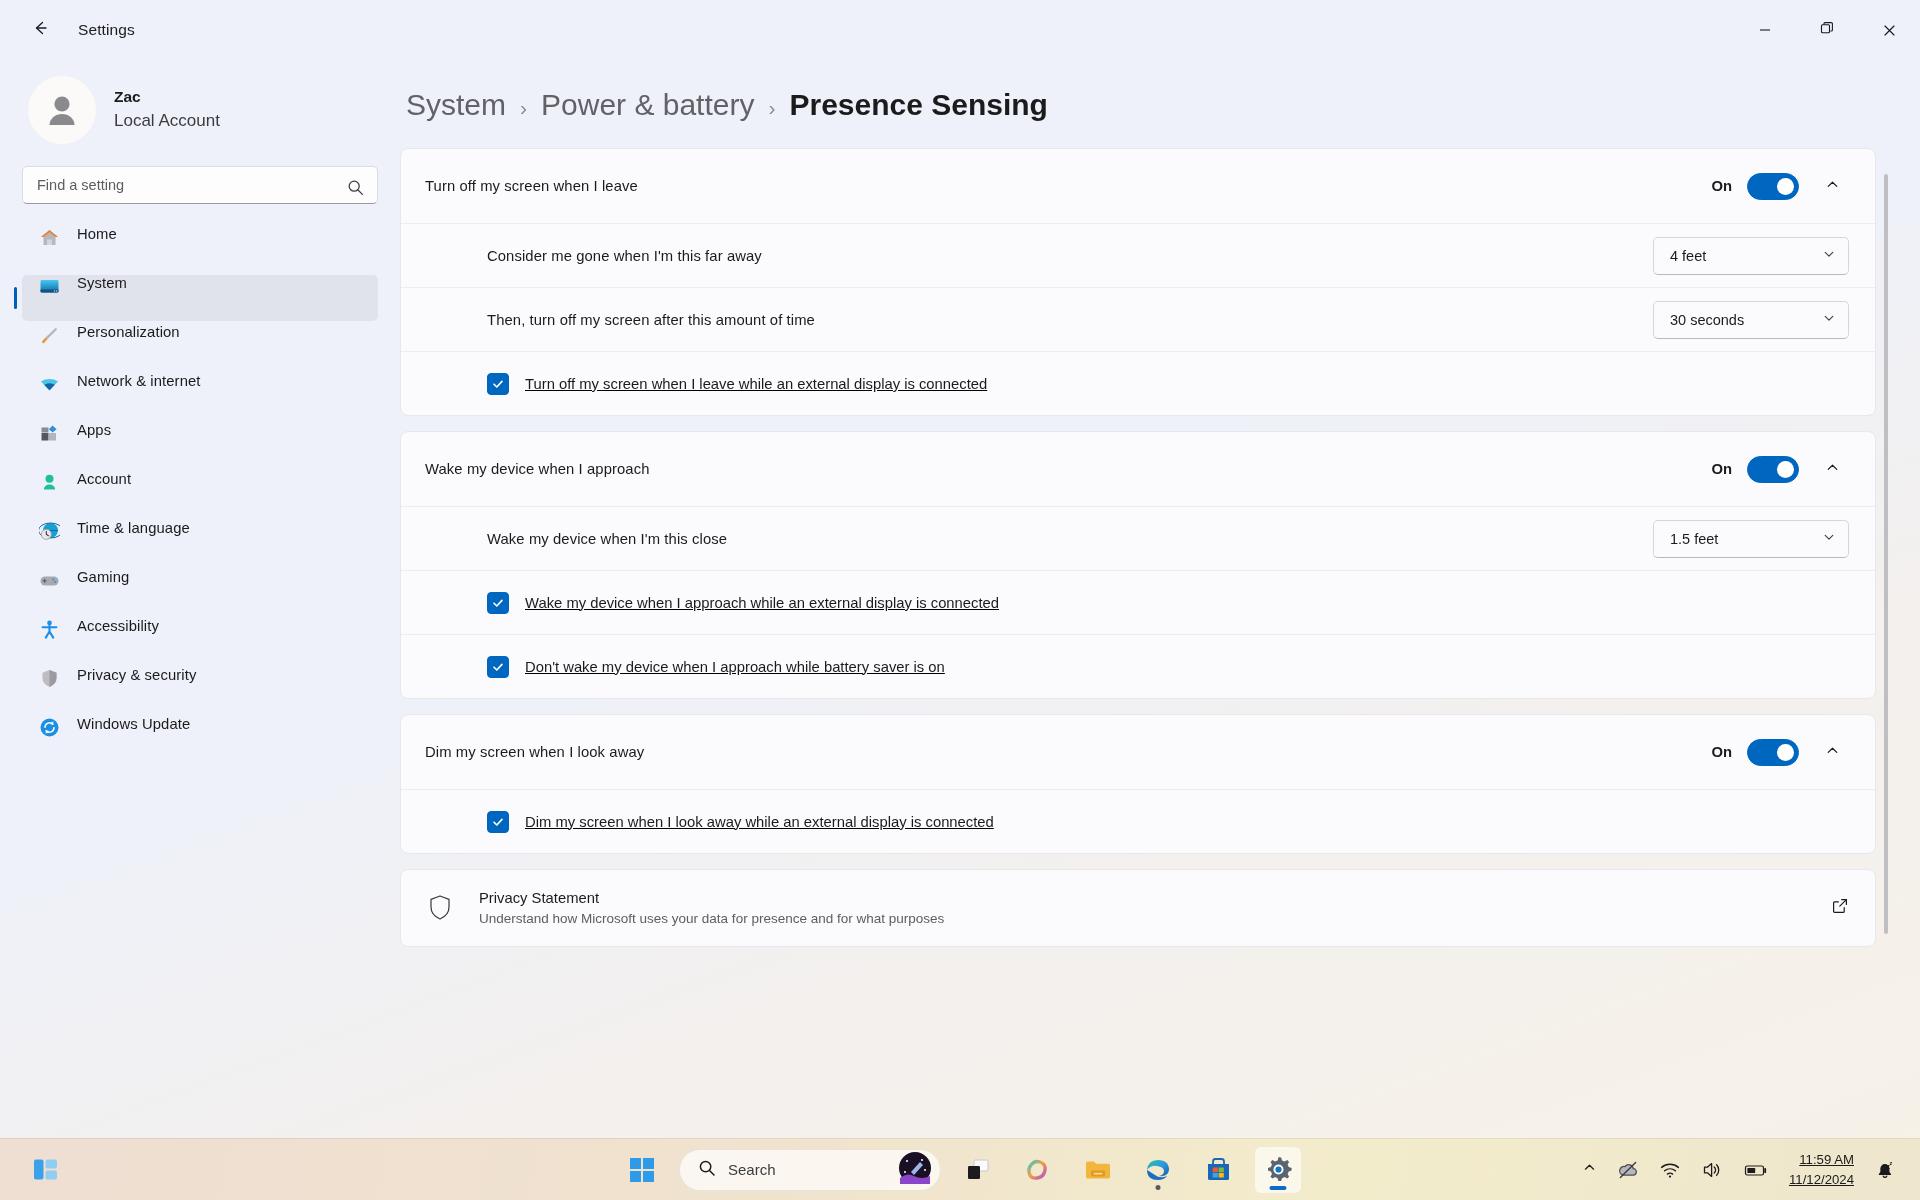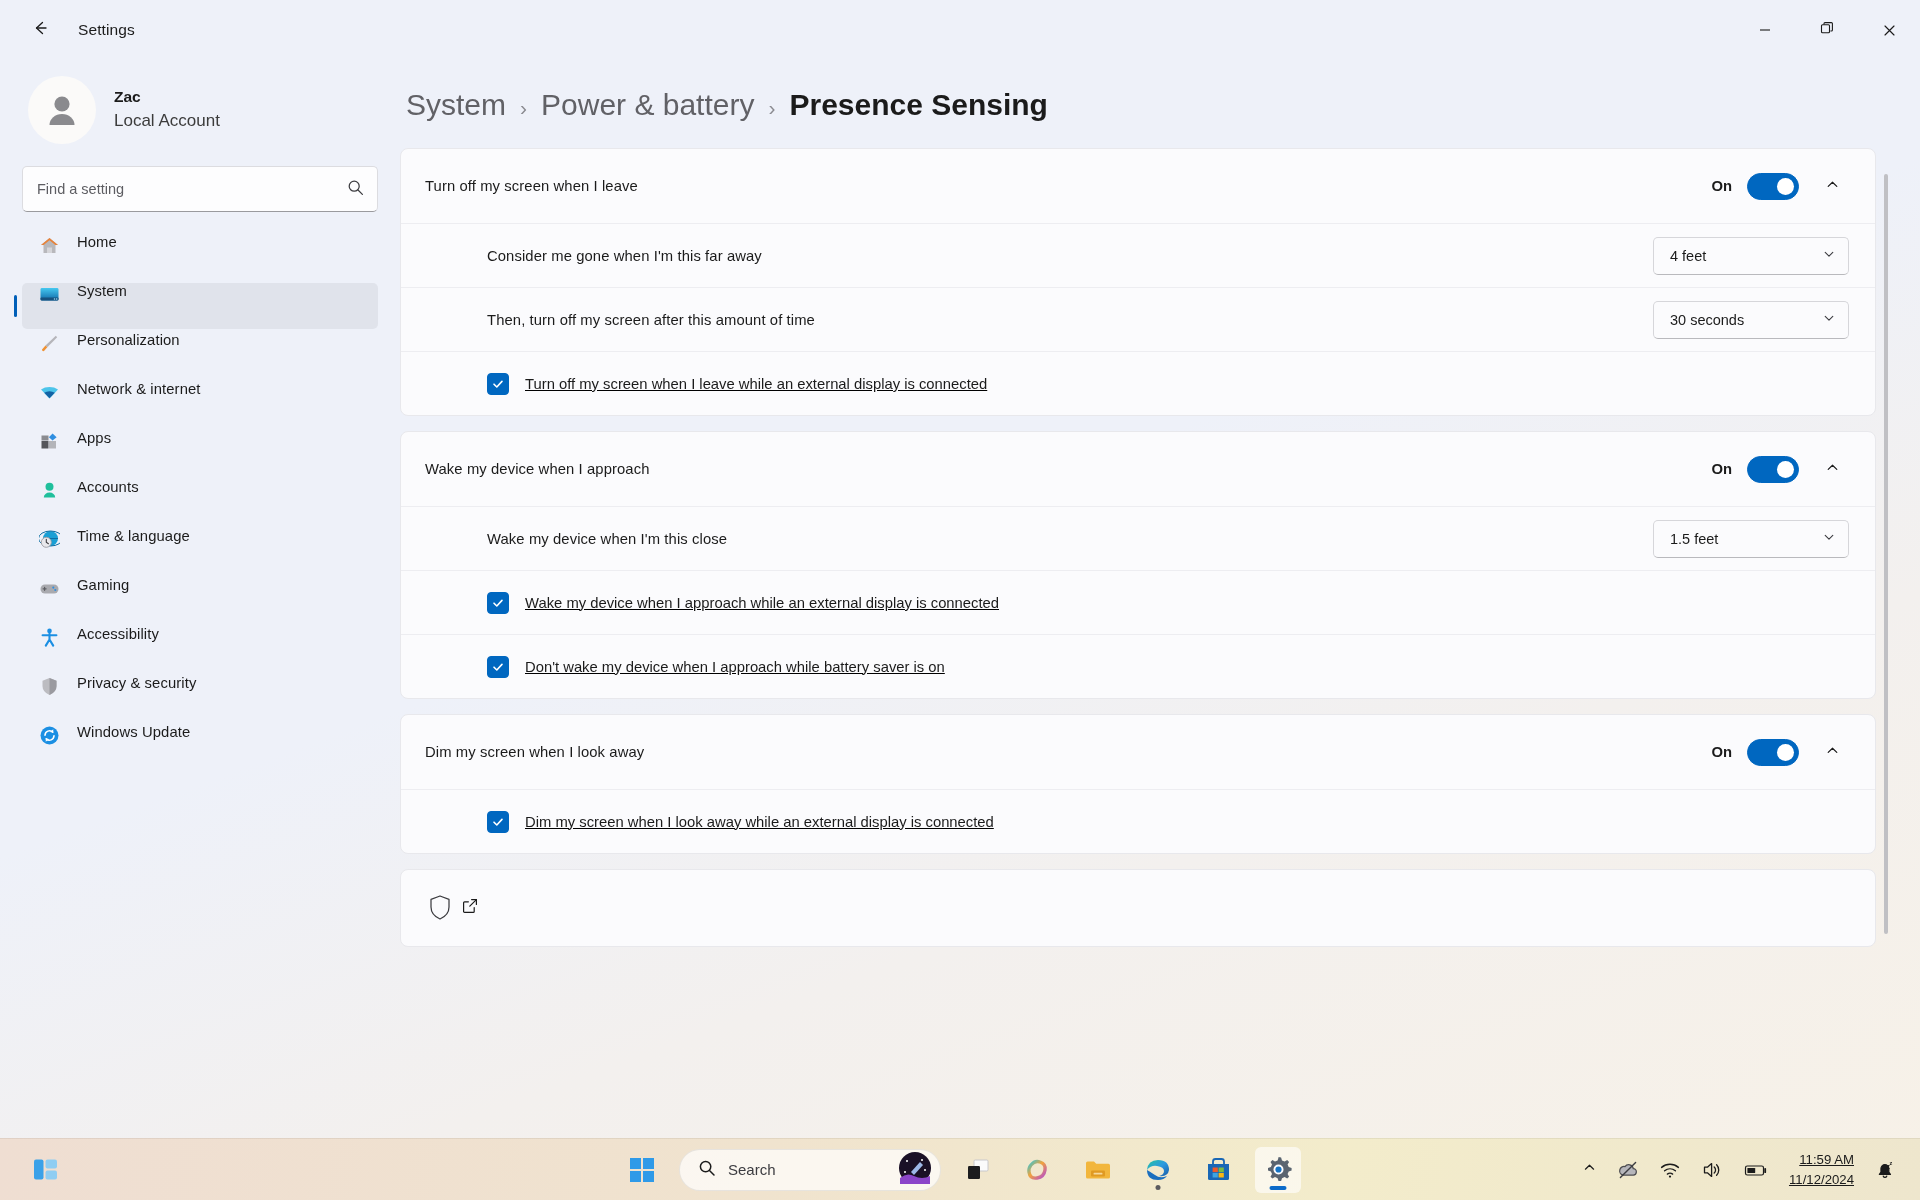--- a/index.html
+++ b/index.html
@@ -57,21 +57,21 @@
     width: 68px; height: 68px; border-radius: 50%;
     background: #fbfaf9;
     display: flex; align-items: center; justify-content: center;
     flex-shrink: 0;
   }
   .acct-name { font-size: 15.5px; font-weight: bold; color: #1b1b1b; line-height: 1.45; }
   .acct-sub  { font-size: 17px; color: #3c3c3c; line-height: 1.45; }
 
   .searchbox {
     position: relative;
-    height: 46px; border-radius: 5px;
+    height: 38px; border-radius: 5px;
     background: #fdfdfe; border: 1px solid #dcdce0;
     border-bottom: 1px solid #9a9a9e;
     display: flex; align-items: center;
     padding: 0 40px 0 14px;
     margin-bottom: 22px;
   }
   .searchbox input {
     border: none; outline: none; background: transparent;
     font-family: inherit; font-size: 14.5px; color: #1b1b1b;
     width: 100%;
@@ -351,21 +351,21 @@
           <span class="navlabel">Apps</span>
         </div>
 
         <div class="navitem">
           <span class="navicon">
             <svg width="21" height="21" viewBox="0 0 21 21">
               <circle cx="10.5" cy="6.8" r="4" fill="#1fbf9c"></circle>
               <path d="M4.8 17.5 a5.7 5 0 0 1 11.4 0 z" fill="#1fbf9c"></path>
             </svg>
           </span>
-          <span class="navlabel">Accounts</span>
+          <span class="navlabel">Account</span>
         </div>
 
         <div class="navitem">
           <span class="navicon">
             <svg width="21" height="21" viewBox="0 0 21 21">
               <circle cx="11.5" cy="9.5" r="7.5" fill="#1a9fd4"></circle>
               <path d="M11.5 2 a12 7.5 0 0 0 0 15 a12 7.5 0 0 0 0-15" fill="none" stroke="#0d6ea3" stroke-width="1"></path>
               <path d="M4 9.5 H19" stroke="#0d6ea3" stroke-width="1"></path>
               <circle cx="7.3" cy="13.3" r="5" fill="#e9e9ed" stroke="#9b9ba0" stroke-width=".9"></circle>
               <path d="M7.3 10.3 V13.3 L9.4 14.7" stroke="#3c3c40" stroke-width="1.1" fill="none" stroke-linecap="round"></path>
@@ -569,20 +569,24 @@
             </div>
           </div>
         </div>
 
         <div class="card">
           <div class="linkcard">
             <div class="link-ico">
               <svg width="26" height="28" viewBox="0 0 26 28" fill="none" stroke="#3c3c40" stroke-width="1.25">
                 <path d="M13 2 L22 5.4 V13 q0 8-9 12 q-9-4-9-12 V5.4 Z" stroke-linejoin="round"></path>
               </svg>
+            </div>
+            <div class="link-text">
+              <div class="link-title">Privacy Statement</div>
+              <div class="link-sub">Understand how Microsoft uses your data for presence and for what purposes</div>
             </div>
             <div>
               <svg width="18" height="18" viewBox="0 0 18 18" fill="none" stroke="#1b1b1b" stroke-width="1.2">
                 <path d="M10.6 2.6 H15.4 V7.4" stroke-linecap="round" stroke-linejoin="round"></path>
                 <path d="M15.4 2.6 L8.8 9.2" stroke-linecap="round"></path>
                 <path d="M13.2 10.6 V14.4 a1 1 0 0 1-1 1 H3.6 a1 1 0 0 1-1-1 V5.8 a1 1 0 0 1 1-1 H7.4" stroke-linecap="round" stroke-linejoin="round"></path>
               </svg>
             </div>
           </div>
         </div>

